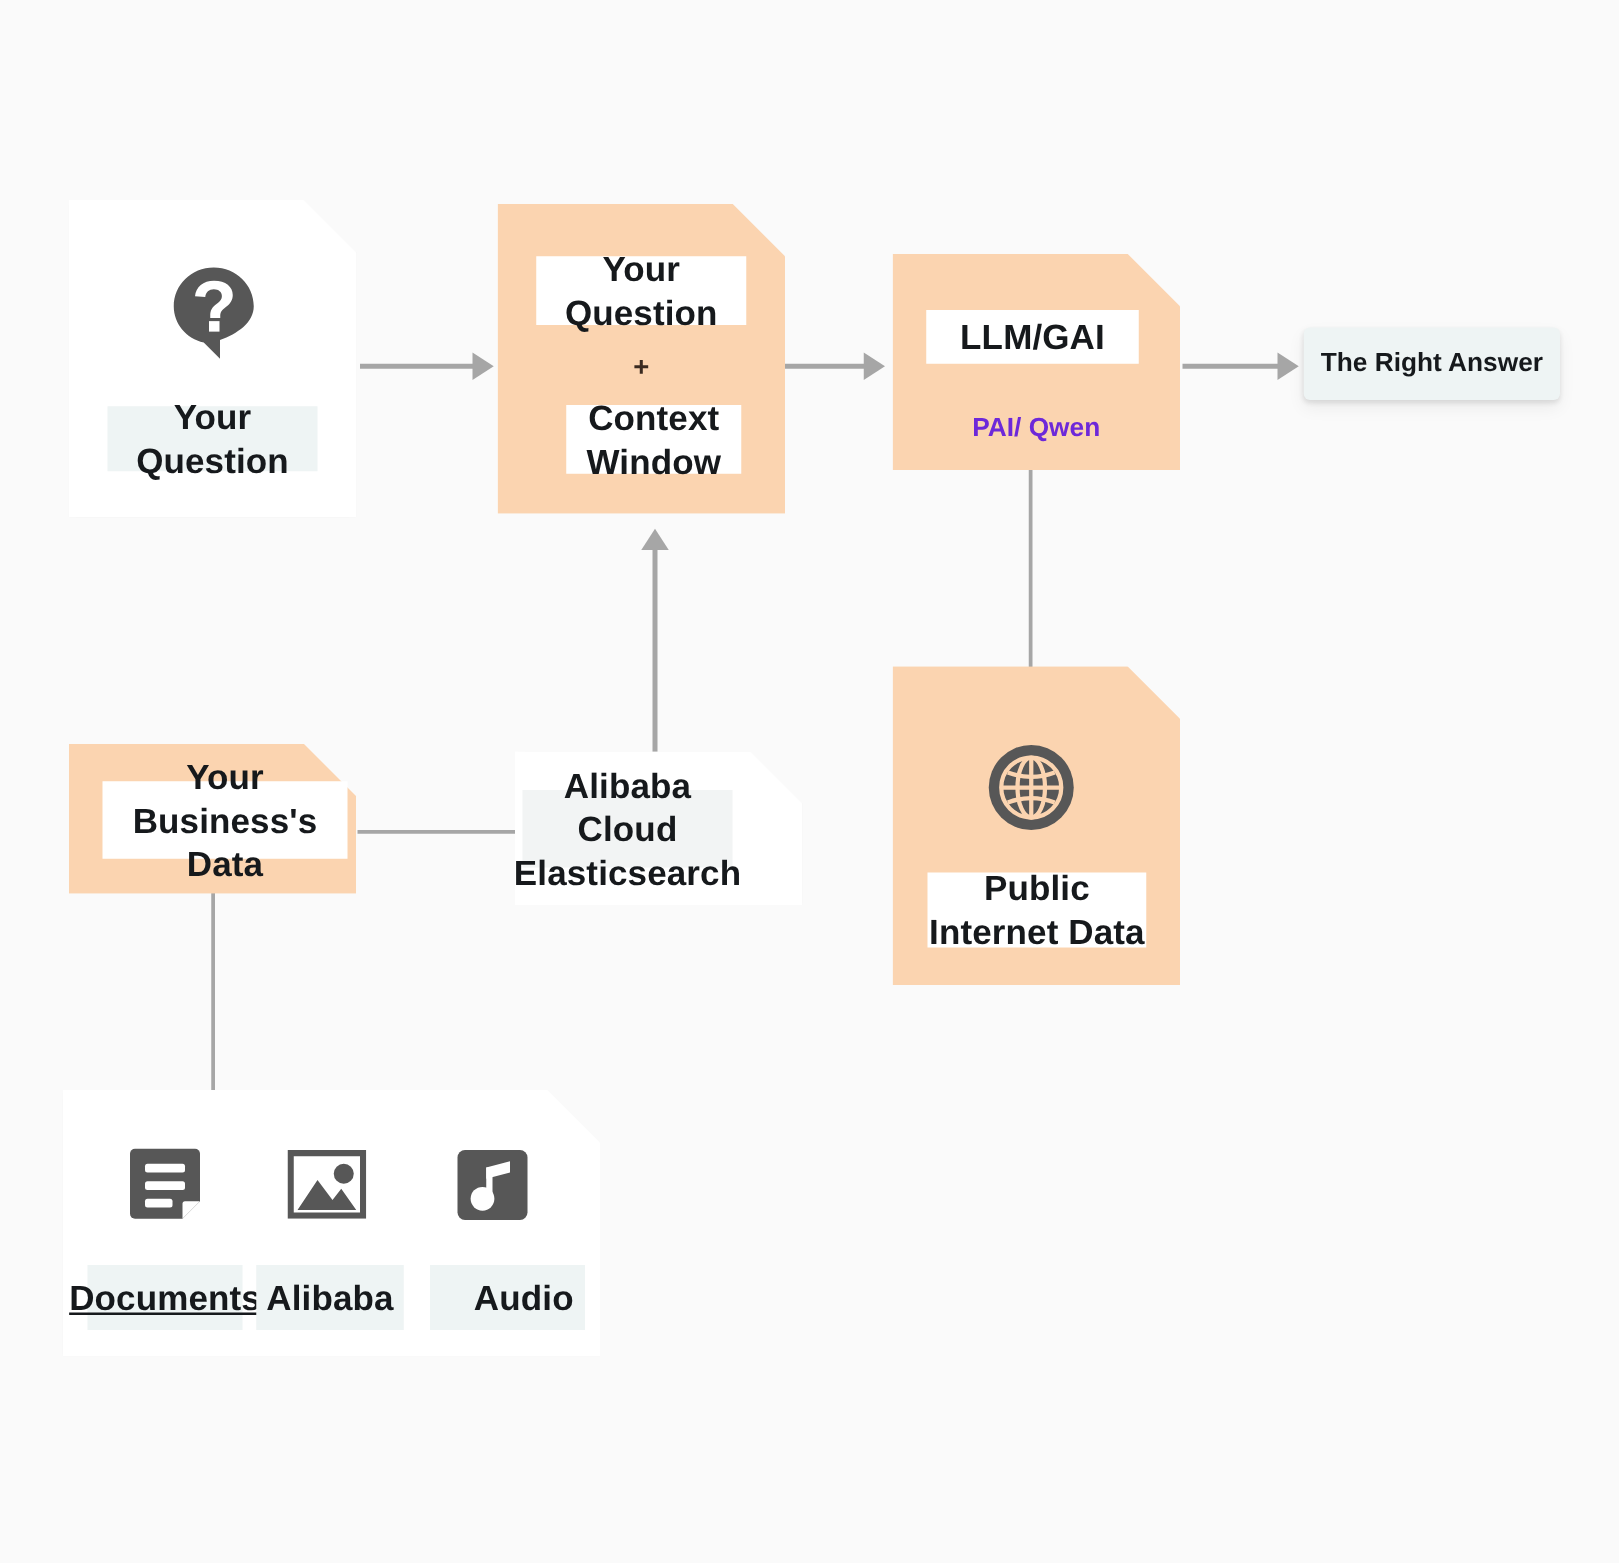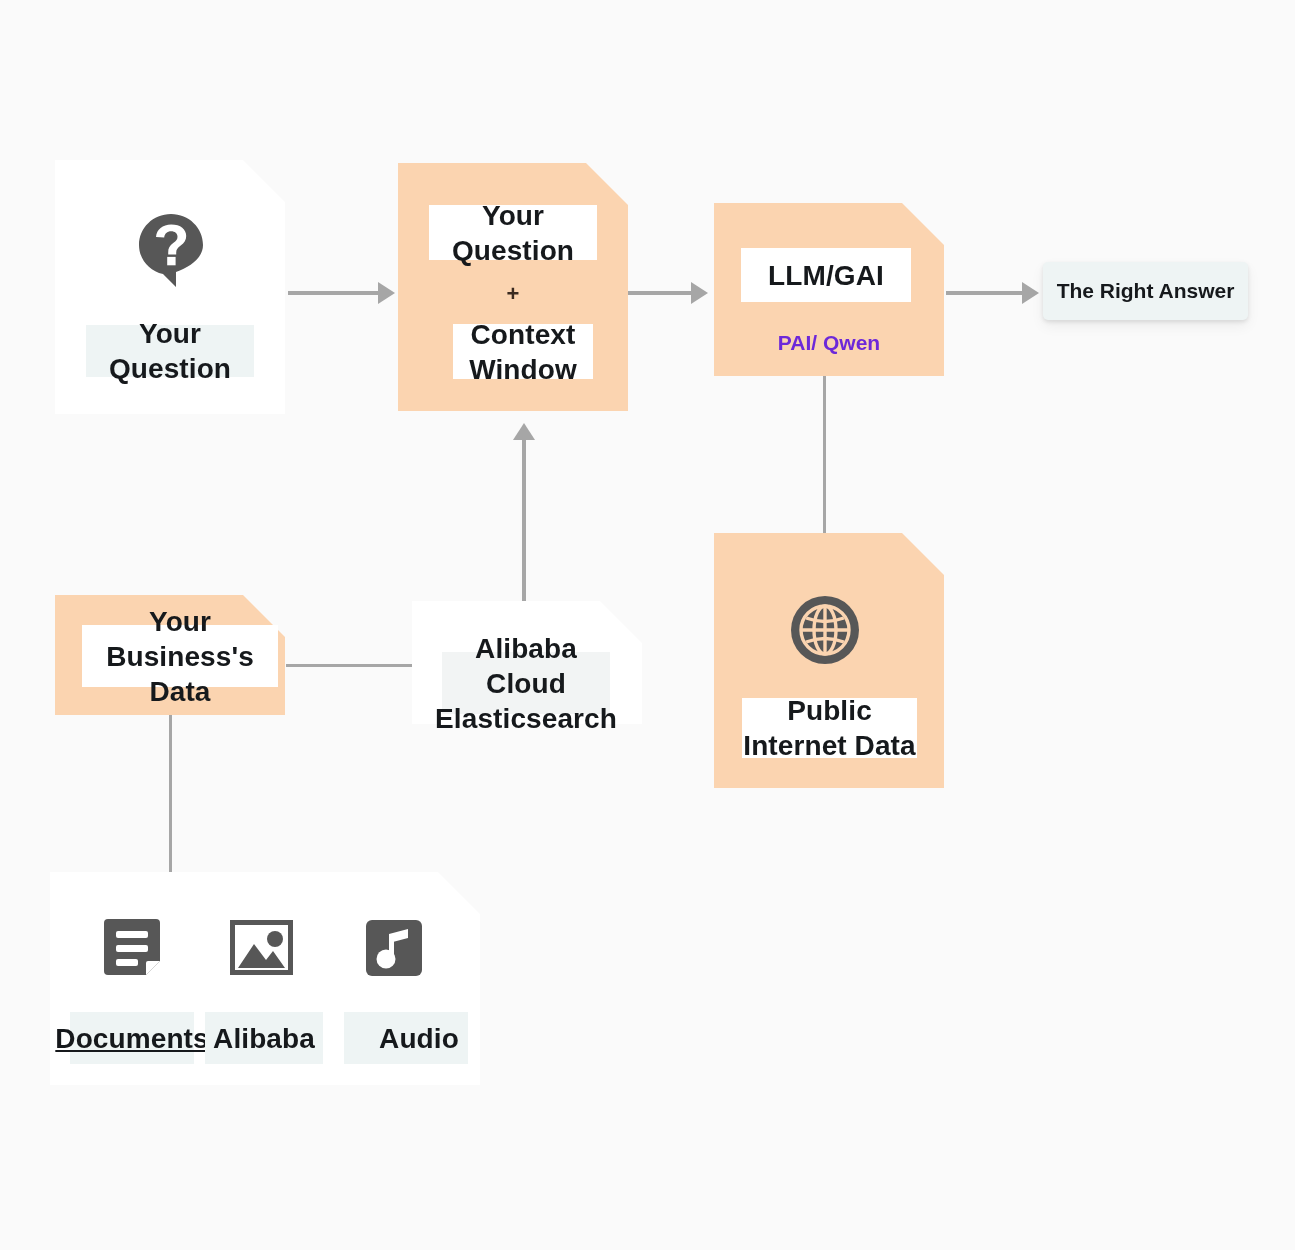--- a/index.html
+++ b/index.html
@@ -118,32 +118,32 @@
   <div class="chip tint" style="left:86px;top:325px;width:168px;height:52px;">Your Question</div>
 
   <div class="card peach" style="left:398px;top:163px;width:230px;height:248px;">
   </div>
   <div class="chip plain-white" style="left:429px;top:205px;width:168px;height:55px;">Your Question</div>
   <div class="plus" style="left:429px;top:278px;width:168px;height:32px;">+</div>
   <div class="chip plain-white" style="left:453px;top:324px;width:140px;height:55px;">Context Window</div>
 
   <div class="card peach" style="left:714px;top:203px;width:230px;height:173px;">
   </div>
-  <div class="chip plain-white" style="left:741px;top:248px;width:170px;height:54px;">LLM/GAI</div>
+  <div class="chip plain-white" style="left:741px;top:248px;width:170px;height:43px;">LLM/GAI</div>
   <div class="sublabel" style="left:714px;top:328px;width:230px;height:30px;">PAI/ Qwen</div>
 
   <div class="answer-box" style="left:1043px;top:262px;width:205px;height:58px;">The Right Answer</div>
 
   <div class="card peach" style="left:55px;top:595px;width:230px;height:120px;">
   </div>
   <div class="chip plain-white" style="left:82px;top:625px;width:196px;height:62px;">Your Business's Data</div>
 
   <div class="card white" style="left:412px;top:601px;width:230px;height:123px;">
   </div>
-  <div class="chip gray" style="left:442px;top:632px;width:168px;height:62px;margin-top:20px;">Alibaba  Cloud Elasticsearch</div>
+  <div class="chip gray" style="left:418px;top:632px;width:168px;height:62px;">Alibaba  Cloud Elasticsearch</div>
 
   <div class="card peach" style="left:714px;top:533px;width:230px;height:255px;">
   </div>
   <div class="icon" style="left:789px;top:594px;width:72px;height:72px;">
     <svg viewBox="0 0 72 72" width="72" height="72">
       <circle cx="36" cy="36" r="34" fill="#575757"></circle>
       <circle cx="36" cy="36" r="24" fill="none" stroke="#fbd4b0" stroke-width="3.4"></circle>
       <ellipse cx="36" cy="36" rx="11" ry="24" fill="none" stroke="#fbd4b0" stroke-width="3.4"></ellipse>
       <line x1="12" y1="36" x2="60" y2="36" stroke="#fbd4b0" stroke-width="3.4"></line>
       <line x1="36" y1="12" x2="36" y2="60" stroke="#fbd4b0" stroke-width="3.4"></line>

